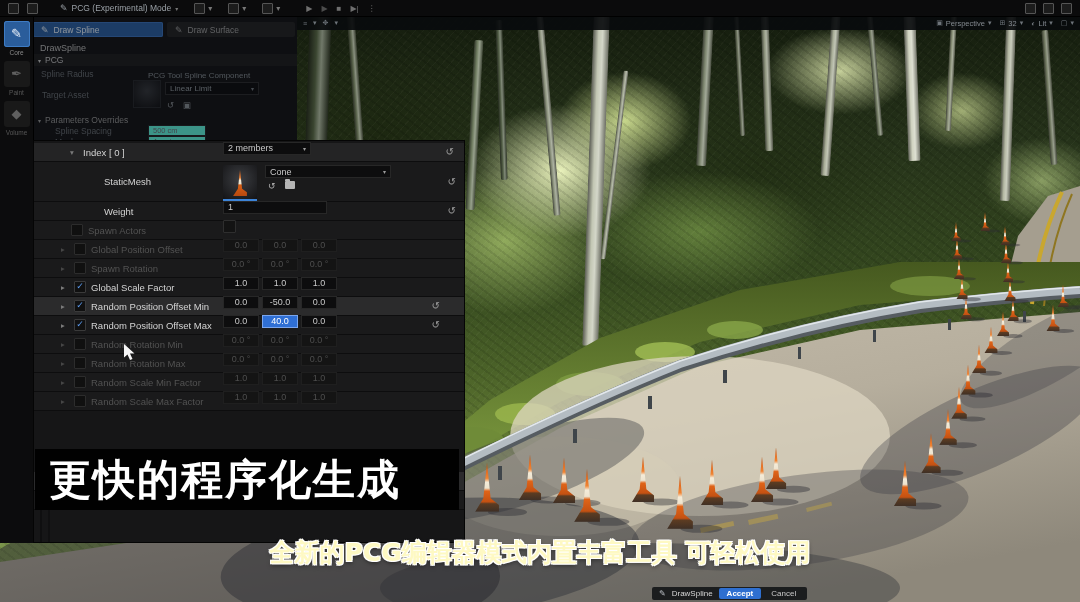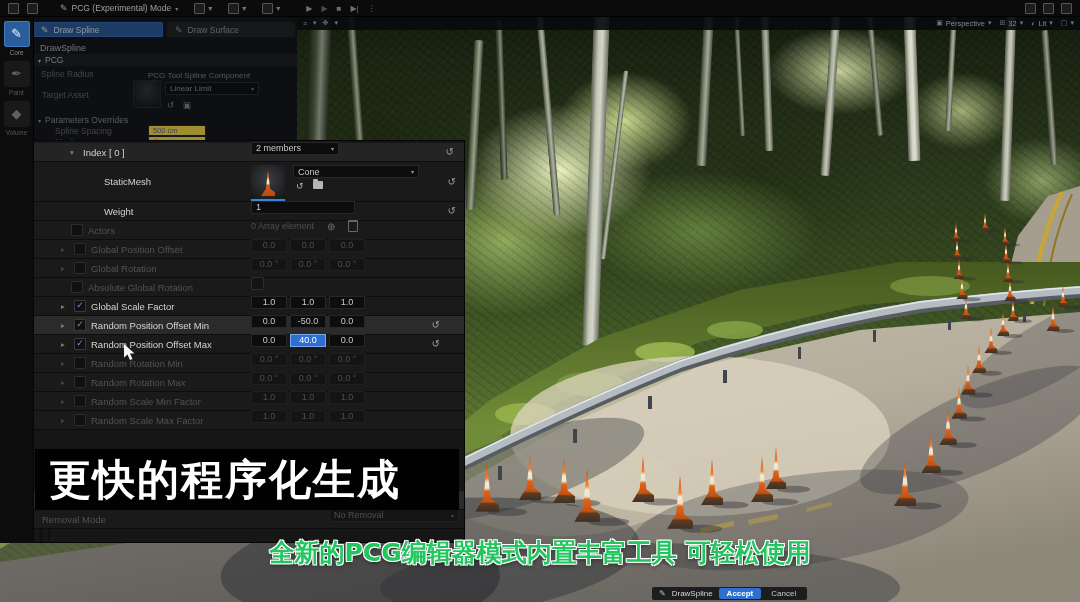--- a/index.html
+++ b/index.html
@@ -72,42 +72,42 @@
   .mp-cat{position:absolute;left:0;width:264px;height:12px;background:#1d1d1e;color:#bdbdbd;
           font-size:8.5px;display:flex;align-items:center;gap:4px;padding-left:5px;box-sizing:border-box;}
   .mp-row-label{position:absolute;font-size:8.5px;color:#63686d;}
   .mp-val{position:absolute;font-size:8px;color:#7f868c;}
   #mp-thumb{position:absolute;left:100px;top:64px;width:26px;height:26px;background:radial-gradient(circle at 50% 38%,#34363a,#121214);
             border:1px solid #26282b;}
   .mp-combo{position:absolute;height:13px;background:#0e0e0f;border:1px solid #2a2a2c;color:#8d949a;
             font-size:8px;display:flex;align-items:center;padding:0 4px;box-sizing:border-box;}
   .mp-combo .chev{margin-left:auto;font-size:6px;color:#6d7378;}
   .mp-ic{position:absolute;font-size:8.5px;color:#84898e;}
-  .mp-box{position:absolute;height:11px;background:#fde047;border:1px solid #232325;color:#6b7076;
+  .mp-box{position:absolute;height:11px;background:#5eead4;border:1px solid #232325;color:#6b7076;
           font-size:7.5px;display:flex;align-items:center;padding:0 4px;box-sizing:border-box;}
 
   
   #details{position:absolute;left:33px;top:140px;width:432px;height:403px;background:#161617;
            border:1px solid #050505;box-sizing:border-box;z-index:10;overflow:hidden;}
   #details-rows{position:absolute;inset:2px 0 0 0;
     background:linear-gradient(90deg,transparent 6px,#0f0f10 6px,#0f0f10 8px,transparent 8px,
                transparent 14px,#101011 14px,#101011 16px,transparent 16px);}
   .drow{position:relative;display:flex;align-items:center;border-bottom:1px solid #0d0d0e;background:#1a1a1b;box-sizing:border-box;}
   .drow.header{background:#242425;}
   .drow.hover{background:#2b2b2c;}
   .drow.gap{background:#161617;border-bottom:none;}
   .dleft{display:flex;align-items:center;gap:5px;}
   .lab{color:#d4d4d4;font-size:9.5px;white-space:nowrap;}
   .drow.dim .lab{color:#525252;}
   .exp{color:#7a7a7a;font-size:7.5px;width:8px;flex:0 0 8px;}
   .drow.dim .exp{color:#464646;}
   .ovcb{width:10px;height:10px;flex:0 0 10px;border:1px solid #3a3a3a;background:#101010;font-size:9px;
         line-height:9px;color:#5b9bf0;text-align:center;border-radius:1px;}
   .drow.dim .ovcb{border-color:#2c2c2c;}
-  .dvals{position:absolute;left:189px;top:0;bottom:8px;display:flex;align-items:center;gap:3px;margin-left:28px;}
+  .dvals{position:absolute;left:189px;top:0;bottom:8px;display:flex;align-items:center;gap:3px;}
   .vbox{height:13px;background:#0d0d0e;border:1px solid #272727;color:#c9c9c9;font-size:9px;
         display:flex;align-items:center;padding:0 4px;box-sizing:border-box;}
   .drow.dim .vbox{color:#4e4e4e;background:#141414;border-color:#1f1f1f;}
   .vbox.vec{width:36px;justify-content:center;padding:0;}
   .vbox.sel{background:#2f6fd4;border-color:#7aa6ee;color:#fff;}
   .chev{margin-left:auto;color:#9a9a9a;font-size:6px;padding-left:6px;}
   .drow.dim .chev{color:#4a4a4a;}
   .valcb{width:11px;height:11px;border:1px solid #2e2e2e;background:#131313;border-radius:1px;}
   .undo{position:absolute;color:#9d9d9d;font-size:10px;top:50%;transform:translateY(-58%);}
   .dimtext{color:#4f4f4f;font-size:9px;}
@@ -124,21 +124,21 @@
   .fold::before{content:"";position:absolute;left:0;top:-2px;width:5px;height:2px;background:#b5b5b5;border-radius:1px 1px 0 0;}
 
   
   #banner{position:absolute;left:35px;top:449px;width:424px;height:61px;background:#010101;z-index:12;
           display:flex;align-items:center;}
   #banner span{color:#fff;font-size:42px;font-weight:800;letter-spacing:2px;padding-left:14px;
                font-family:"DejaVu Sans",sans-serif;white-space:nowrap;}
 
   
   #sub-zh{position:absolute;left:0;right:0;top:536px;text-align:center;z-index:14;font-size:25px;font-weight:700;
-          font-family:"DejaVu Sans",sans-serif;color:#22c55e;
+          font-family:"DejaVu Sans",sans-serif;color:#fef9c3;
           text-shadow:-1px -1px 0 #fff,1px -1px 0 #fff,-1px 1px 0 #fff,1px 1px 0 #fff,0 2px 4px rgba(0,0,0,.55);}
   #sub-en{position:absolute;left:0;right:0;top:563px;text-align:center;z-index:14;font-size:19px;font-weight:700;
           font-family:"DejaVu Sans Mono",monospace;color:#e9e2ad;letter-spacing:-0.5px;
           text-shadow:-1px -1px 0 #151515,1px -1px 0 #151515,-1px 1px 0 #151515,1px 1px 0 #151515,0 2px 3px rgba(0,0,0,.7);}
 
   
   #acceptbar{position:absolute;left:652px;top:587px;height:13px;z-index:15;background:rgba(22,24,26,.94);
              border-radius:2px;display:flex;align-items:center;gap:6px;padding:0 7px;}
   #acceptbar .pen2{font-size:8px;color:#b9bec3;}
   #acceptbar .tname{font-size:8px;color:#d6d6d6;}
@@ -447,59 +447,48 @@
             <span class="lab">Weight</span>
           </div>
           <div class="dvals">
             <span class="vbox" style="width: 104px;">1</span>
           </div>
           <span class="undo" style="right: 8px;">↺</span>
         </div>
         <div class="drow dim" style="height: 19px;">
           <div class="dleft" style="padding-left: 37px;">
             <span class="ovcb"></span>
-            <span class="lab">Actors</span>
-          </div>
-          <div class="dvals">
-            <span class="dimtext">0 Array element</span>
-            <span class="plus">⊕</span>
-            <span class="trash"></span>
+            <span class="lab">Spawn Actors</span>
+          </div>
+          <div class="dvals">
+            <span class="valcb"></span>
           </div>
         </div>
         <div class="drow dim" style="height: 19px;">
           <div class="dleft" style="padding-left: 27px;">
             <span class="exp">▸</span>
             <span class="ovcb"></span>
             <span class="lab">Global Position Offset</span>
           </div>
           <div class="dvals">
             <span class="vbox vec">0.0</span>
             <span class="vbox vec">0.0</span>
             <span class="vbox vec">0.0</span>
           </div>
         </div>
         <div class="drow dim" style="height: 19px;">
           <div class="dleft" style="padding-left: 27px;">
             <span class="exp">▸</span>
             <span class="ovcb"></span>
-            <span class="lab">Global Rotation</span>
-          </div>
-          <div class="dvals">
-            <span class="vbox vec">0.0 °</span>
-            <span class="vbox vec">0.0 °</span>
-            <span class="vbox vec">0.0 °</span>
-          </div>
-        </div>
-        <div class="drow dim" style="height: 19px;">
-          <div class="dleft" style="padding-left: 37px;">
-            <span class="ovcb"></span>
-            <span class="lab">Absolute Global Rotation</span>
-          </div>
-          <div class="dvals">
-            <span class="valcb"></span>
+            <span class="lab">Spawn Rotation</span>
+          </div>
+          <div class="dvals">
+            <span class="vbox vec">0.0 °</span>
+            <span class="vbox vec">0.0 °</span>
+            <span class="vbox vec">0.0 °</span>
           </div>
         </div>
         <div class="drow" style="height: 19px;">
           <div class="dleft" style="padding-left: 27px;">
             <span class="exp">▸</span>
             <span class="ovcb on">✓</span>
             <span class="lab">Global Scale Factor</span>
           </div>
           <div class="dvals">
             <span class="vbox vec">1.0</span>

